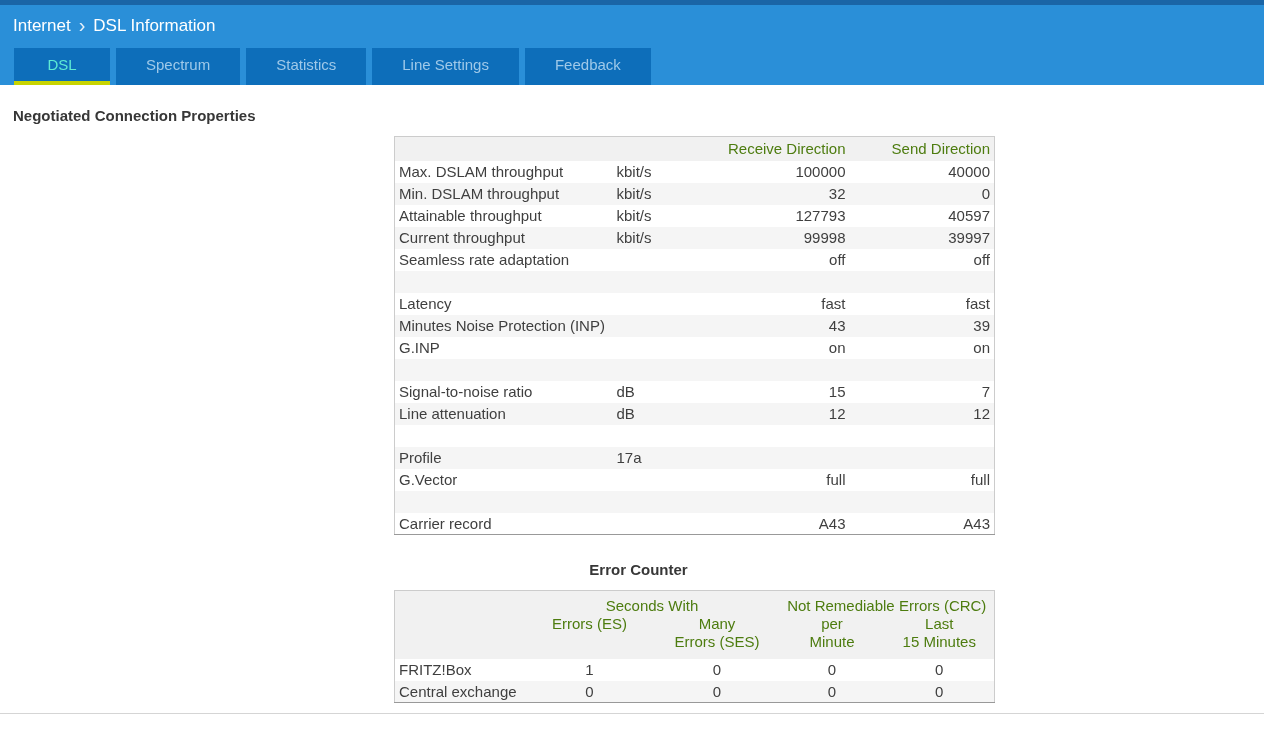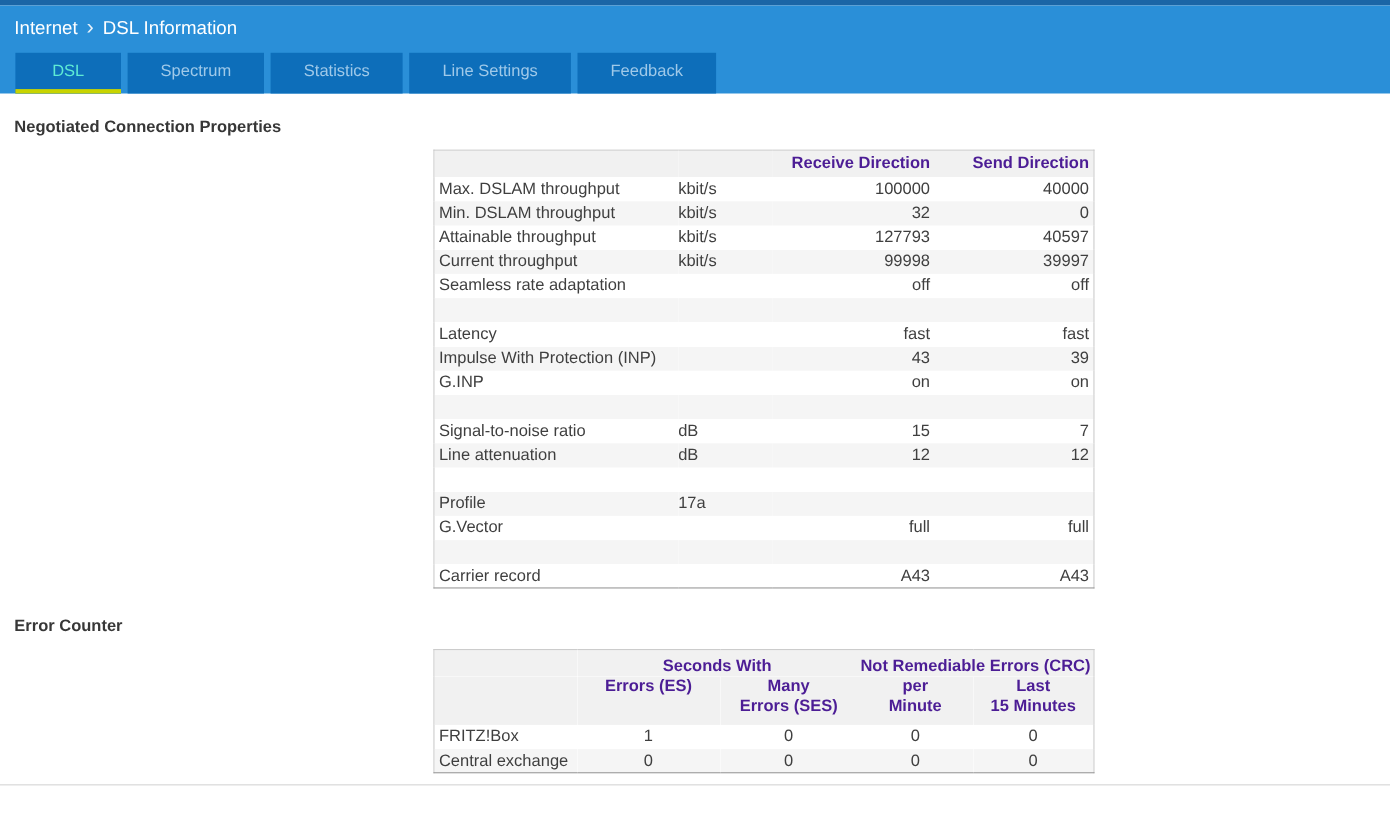--- a/index.html
+++ b/index.html
@@ -14,27 +14,27 @@
   .breadcrumb .chev { font-size:20px; font-weight:400; color:#e8f2fa; line-height:1; margin-top:-2px; }
   .tabs { margin-top:auto; display:flex; gap:6px; padding-left:14px; }
   .tab { min-width:96px; padding:0 30px; height:37px; line-height:33px; text-align:center;
          background:#0d6eba; color:#9fc9e9; font-size:15px; cursor:pointer;
          border-bottom:4px solid transparent; }
   .tab.active { color:#5eead4; font-weight:normal; border-bottom-color:#c8d400; }
 
   
   .content { padding:0; }
   h2.section-heading { font-size:15px; font-weight:bold; color:#373737; margin:22px 0 0 13px; }
-  h2.section-heading.second { margin-top:26px; }
+  h2.section-heading.second { margin-top:26px;text-align:center; }
 
   .tbl-wrap { margin:12px 0 0 394px; width:600px; }
   table { width:600px; border-collapse:collapse; table-layout:fixed;
           border:1px solid #cccccc; border-bottom:1px solid #999999;
           font-size:15px; color:#3f3f3f; }
-  th { font-weight:bold; color:#4c1d95; background:#f1f1f1; }
+  th { font-weight:normal; color:#4d7c0f; background:#f1f1f1; }
   td, th { overflow:hidden; white-space:nowrap; }
 
   
   .conn col.c1 { width:222px; } .conn col.c2 { width:85px; }
   .conn col.c3 { width:148px; } .conn col.c4 { width:145px; }
   .conn thead th { height:24px; text-align:right; padding-right:4px; }
   .conn tbody td { height:22px; }
   .conn td:nth-child(1) { text-align:left; padding-left:4px; }
   .conn td:nth-child(2) { text-align:left; }
   .conn td:nth-child(3), .conn td:nth-child(4) { text-align:right; padding-right:4px; }
@@ -132,21 +132,21 @@
               <td></td>
               <td></td>
             </tr>
           <tr>
               <td>Latency</td>
               <td></td>
               <td>fast</td>
               <td>fast</td>
             </tr>
           <tr>
-              <td>Impulse With Protection (INP)</td>
+              <td>Minutes Noise Protection (INP)</td>
               <td></td>
               <td>43</td>
               <td>39</td>
             </tr>
           <tr>
               <td>G.INP</td>
               <td></td>
               <td>on</td>
               <td>on</td>
             </tr>

